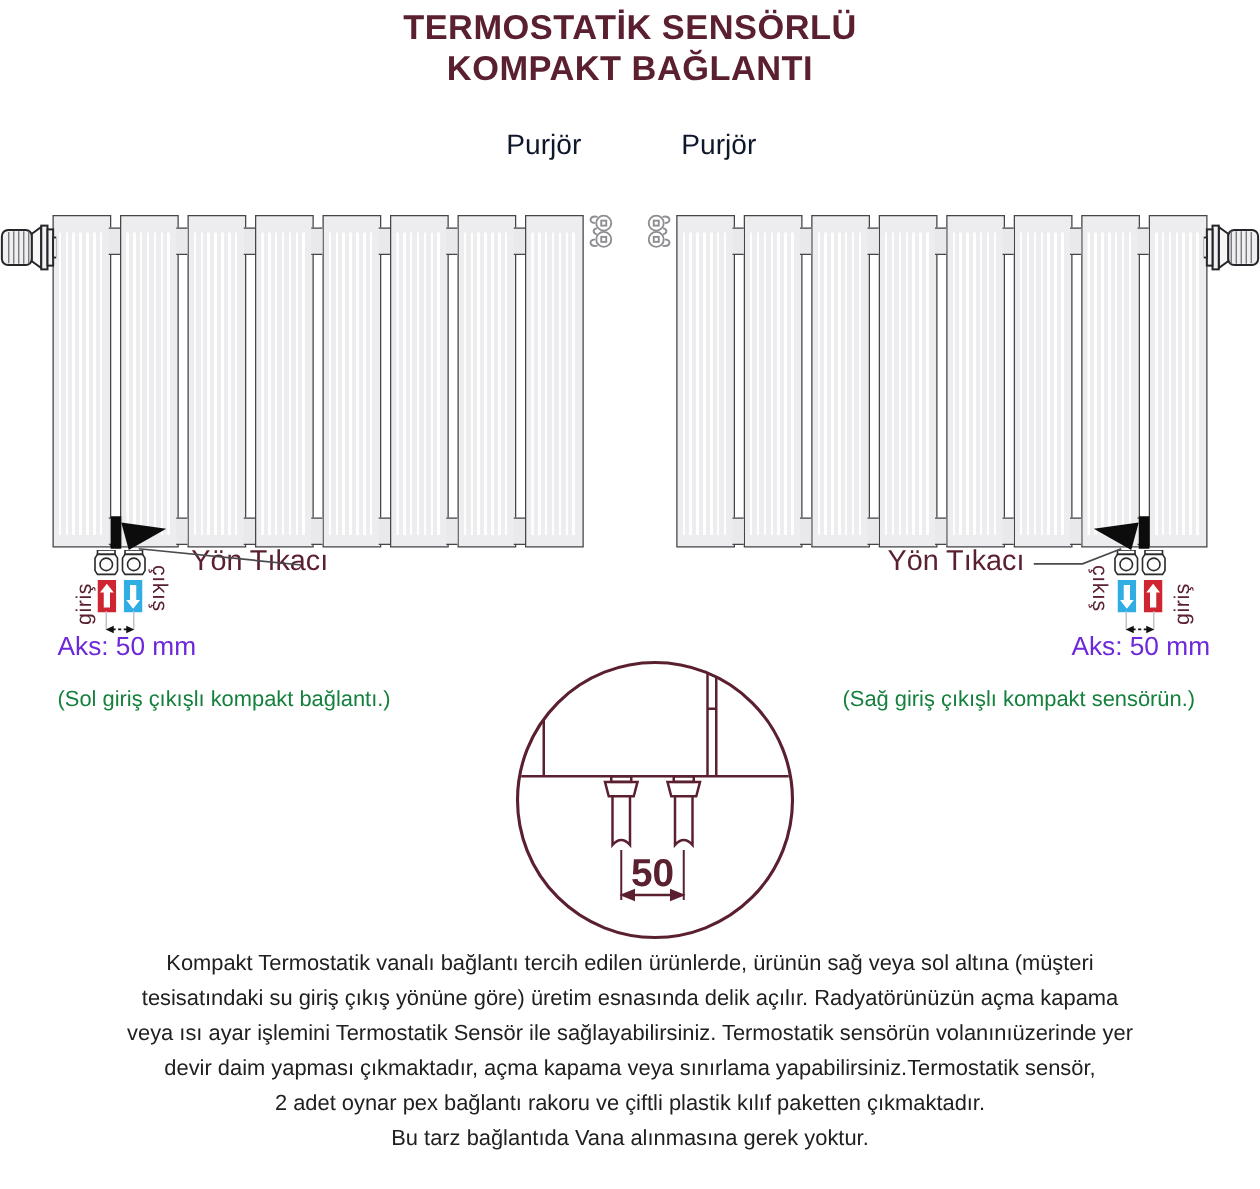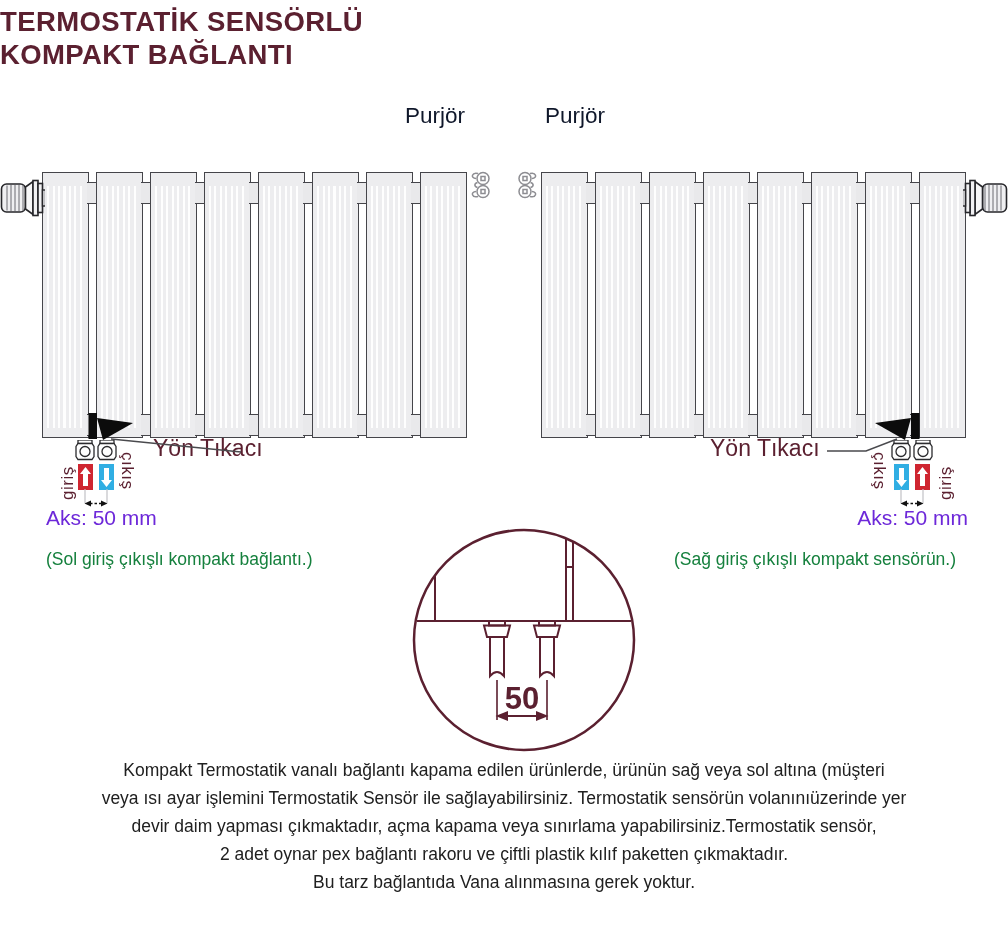--- a/index.html
+++ b/index.html
@@ -1,20 +1,20 @@
 <!DOCTYPE html>
 <html><head>
 <meta charset="utf-8">
 <style>
   html,body{margin:0;padding:0;background:#fff;}
   .page{position:relative;width:1008px;height:951px;background:#ffffff;overflow:hidden;
         font-family:"Liberation Sans",sans-serif;}
 
   
-  .title{position:absolute;top:5px;left:0;width:100%;text-align:left;
+  .title{position:absolute;top:5px;left:0;width:100%;text-align:center;
          color:#5b2030;font-weight:bold;font-size:27.5px;line-height:33px;letter-spacing:.4px;}
 
   
   .radiator{position:absolute;top:172px;height:266px;display:flex;gap:7px;}
   .rad-left{left:42px;}
   .rad-right{left:541px;}
   .panel{position:relative;width:47px;height:266px;background:#ededef;
          border:1.5px solid #45454a;box-sizing:border-box;}
   .stripes{position:absolute;left:4px;right:4px;top:13px;bottom:9px;
            background:repeating-linear-gradient(90deg,rgba(255,255,255,.95) 0 2px,transparent 2px 5.5px);}
@@ -259,20 +259,21 @@
 
       <path d="M87,154 V194 M137,154 V194" stroke-width="1.6"></path>
       <line x1="92" y1="190" x2="132" y2="190"></line>
     </g>
     <polygon points="85.5,190 98,185 98,195" fill="#5b2030"></polygon>
     <polygon points="138.5,190 126,185 126,195" fill="#5b2030"></polygon>
     <text x="112" y="183" text-anchor="middle" font-size="31" font-weight="600" fill="#5b2030">50</text>
   </svg>
 
   <div class="paragraph">
-    <div>Kompakt Termostatik vanalı bağlantı kapama edilen ürünlerde, ürünün sağ veya sol altına (müşteri</div>
+    <div>Kompakt Termostatik vanalı bağlantı tercih edilen ürünlerde, ürünün sağ veya sol altına (müşteri</div>
+    <div>tesisatındaki su giriş çıkış yönüne göre) üretim esnasında delik açılır. Radyatörünüzün açma kapama</div>
     <div>veya ısı ayar işlemini Termostatik Sensör ile sağlayabilirsiniz. Termostatik sensörün volanınıüzerinde yer</div>
     <div>devir daim yapması çıkmaktadır, açma kapama veya sınırlama yapabilirsiniz.Termostatik sensör,</div>
     <div>2 adet oynar pex bağlantı rakoru ve çiftli plastik kılıf paketten çıkmaktadır.</div>
     <div>Bu tarz bağlantıda Vana alınmasına gerek yoktur.</div>
   </div>
 
 </div>
 
 </body></html>

